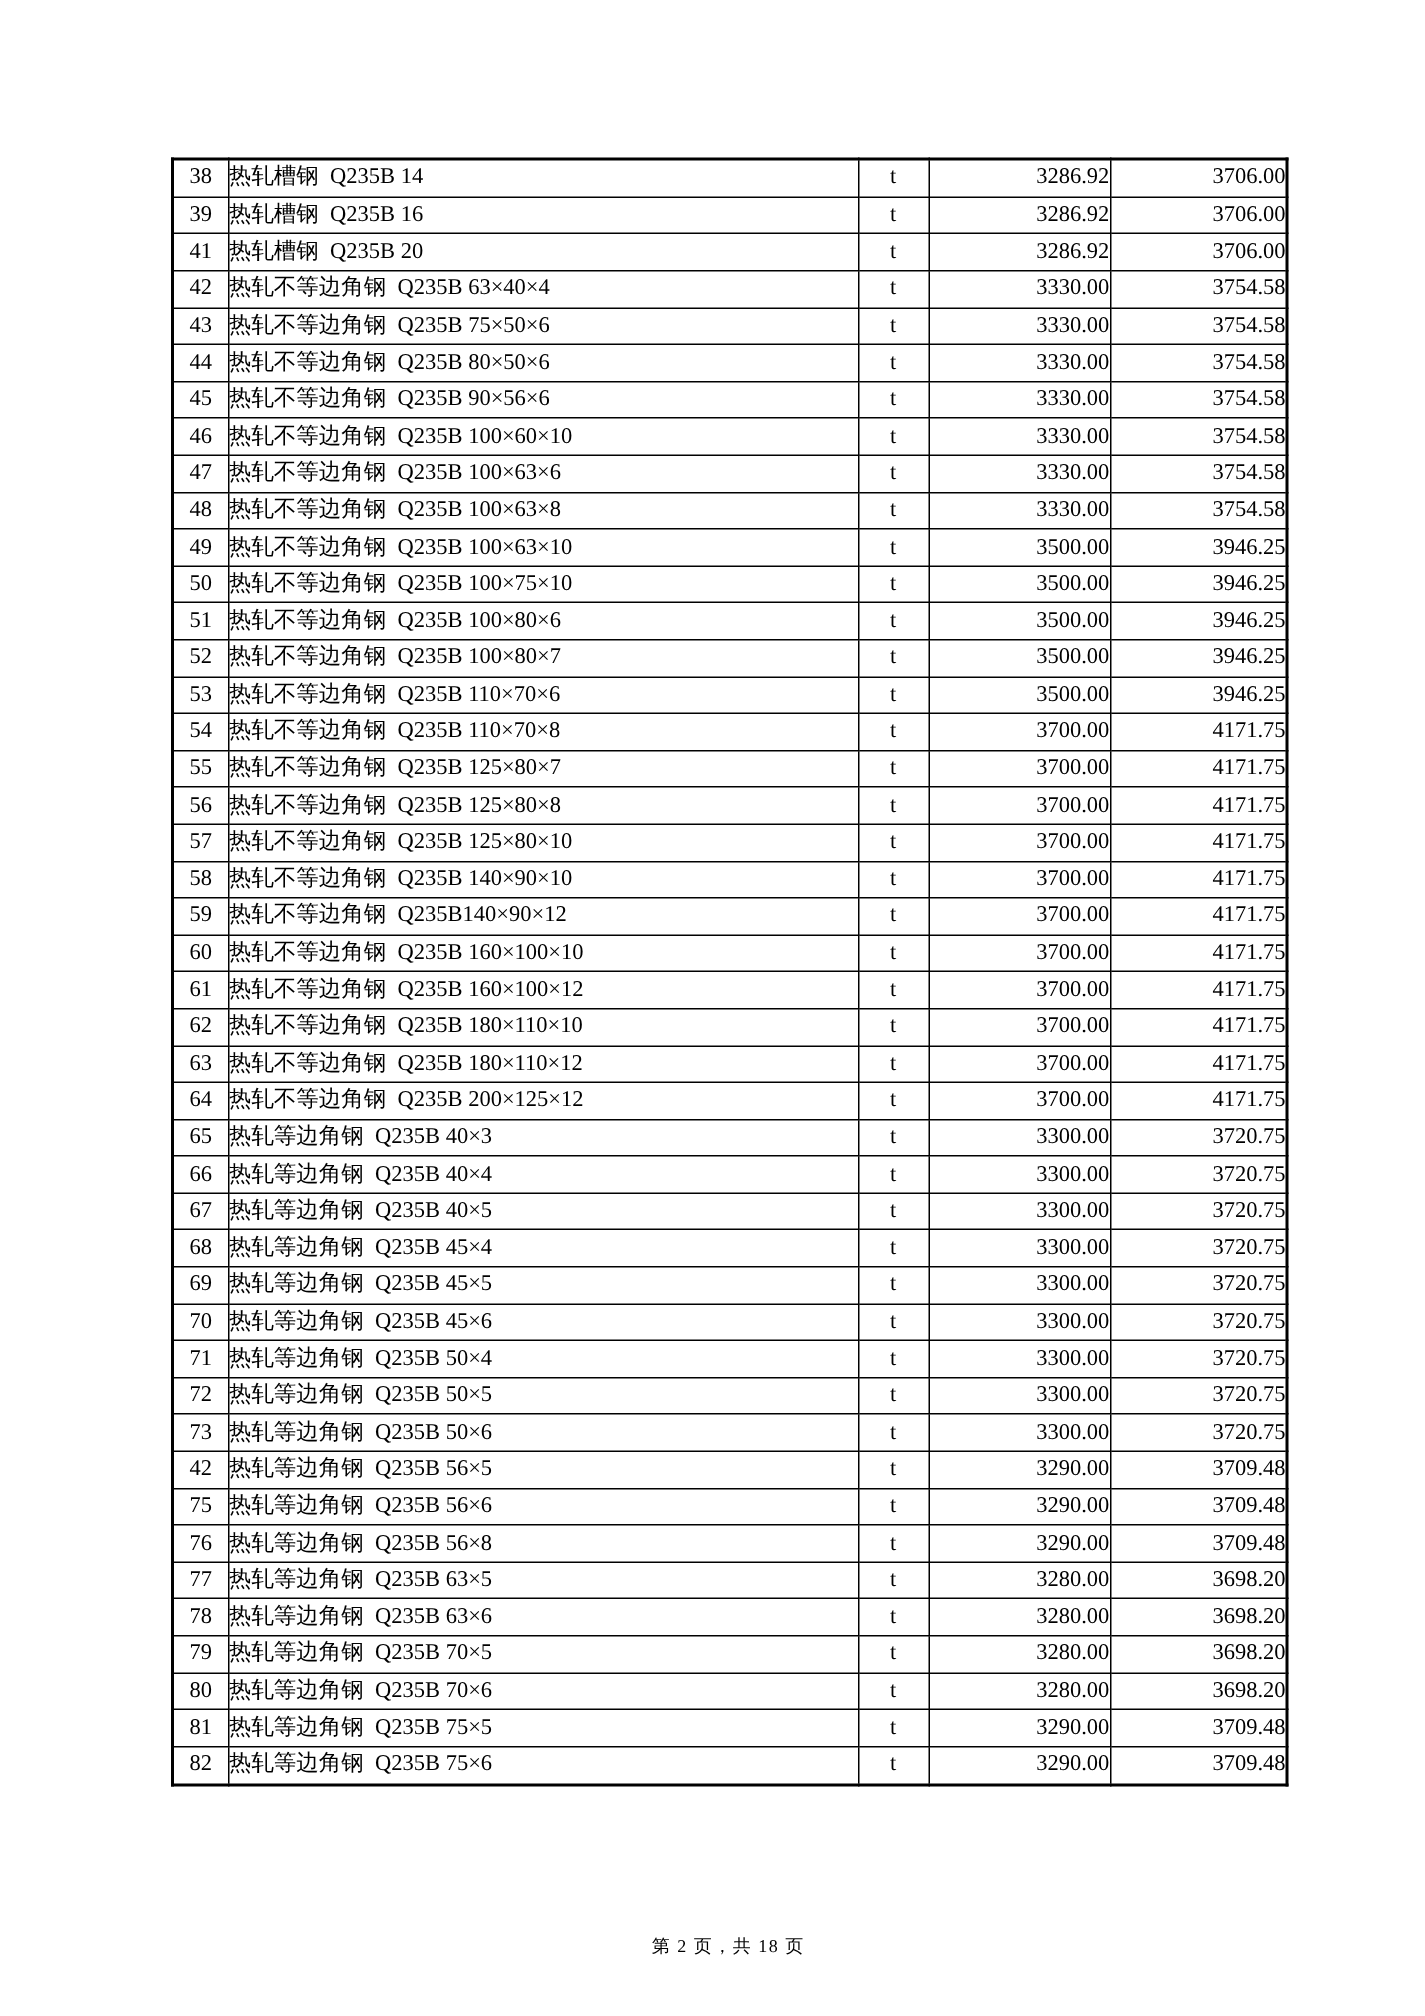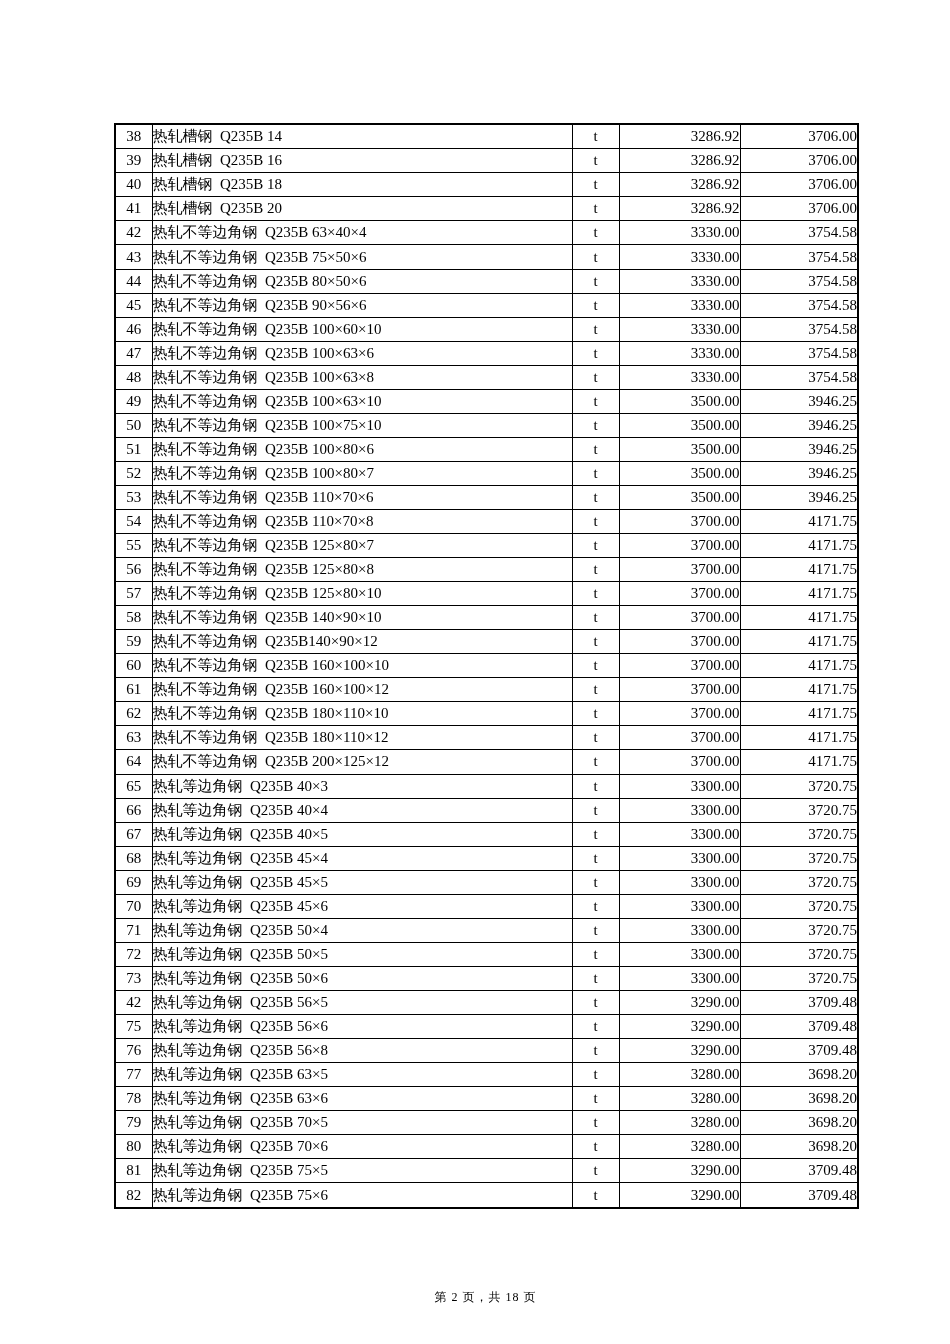--- a/index.html
+++ b/index.html
@@ -14,21 +14,21 @@
   .page {
     position: relative;
     width: 950px;
     height: 1344px;
     background: #ffffff;
     overflow: hidden;
   }
   .table-wrap {
     position: absolute;
     left: 114px;
-    top: 123px;
+    top: 105px;
     width: 743px;
     height: 1086px;
     border-radius: 11px;
   }
   table.price-table {
     width: 100%;
     height: 100%;
     border-collapse: collapse;
     table-layout: fixed;
     border: 2px solid #000000;
@@ -88,27 +88,20 @@
             <td class="cell-price">3706.00</td>
           </tr>
           <tr>
             <td class="cell-no">39</td>
             <td class="cell-desc">热轧槽钢  Q235B 16</td>
             <td class="cell-unit">t</td>
             <td class="cell-price">3286.92</td>
             <td class="cell-price">3706.00</td>
           </tr>
           <tr>
-            <td class="cell-no">40</td>
-            <td class="cell-desc">热轧槽钢  Q235B 18</td>
-            <td class="cell-unit">t</td>
-            <td class="cell-price">3286.92</td>
-            <td class="cell-price">3706.00</td>
-          </tr>
-          <tr>
             <td class="cell-no">41</td>
             <td class="cell-desc">热轧槽钢  Q235B 20</td>
             <td class="cell-unit">t</td>
             <td class="cell-price">3286.92</td>
             <td class="cell-price">3706.00</td>
           </tr>
           <tr>
             <td class="cell-no">42</td>
             <td class="cell-desc">热轧不等边角钢  Q235B 63×40×4</td>
             <td class="cell-unit">t</td>

